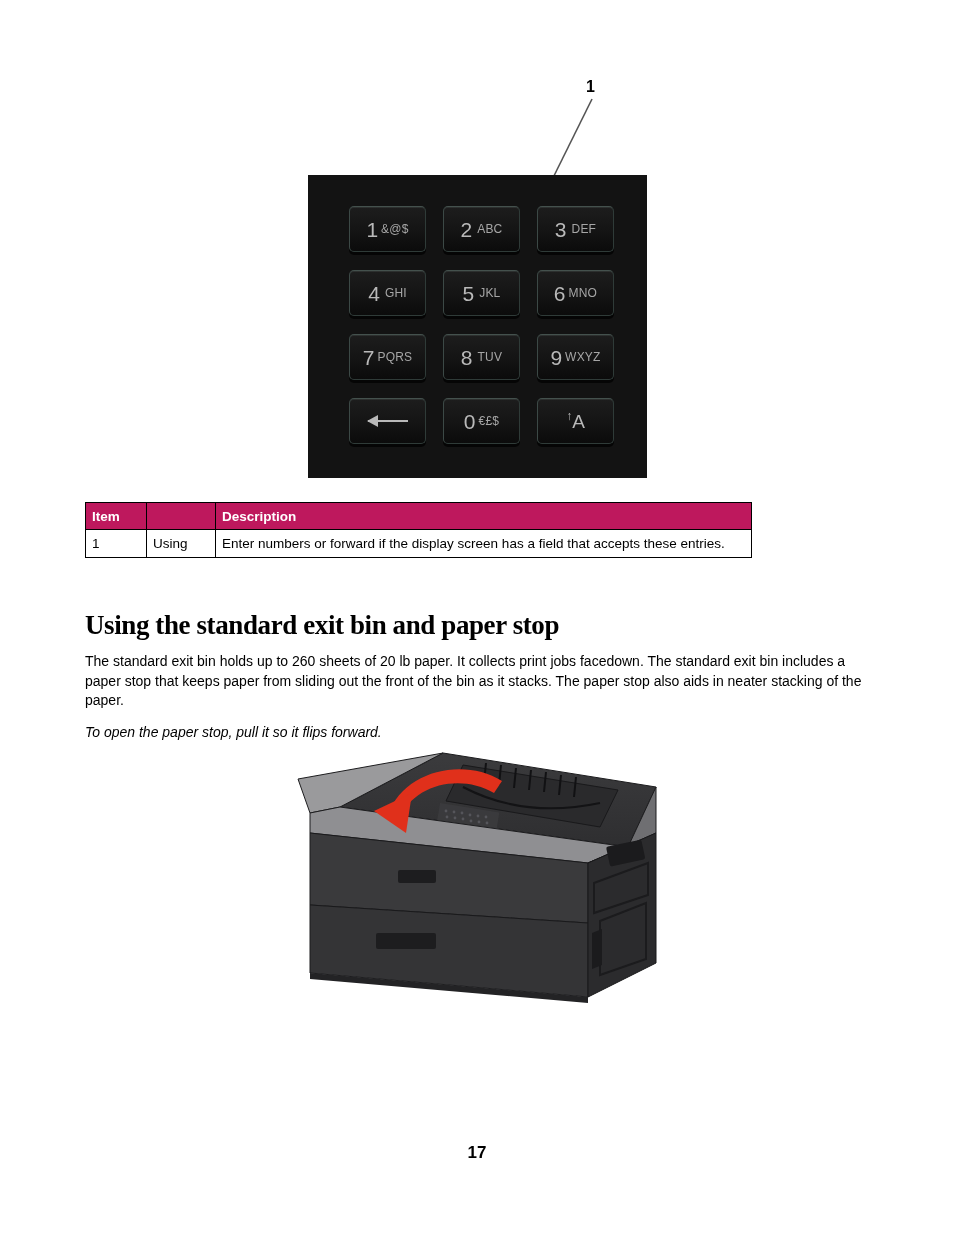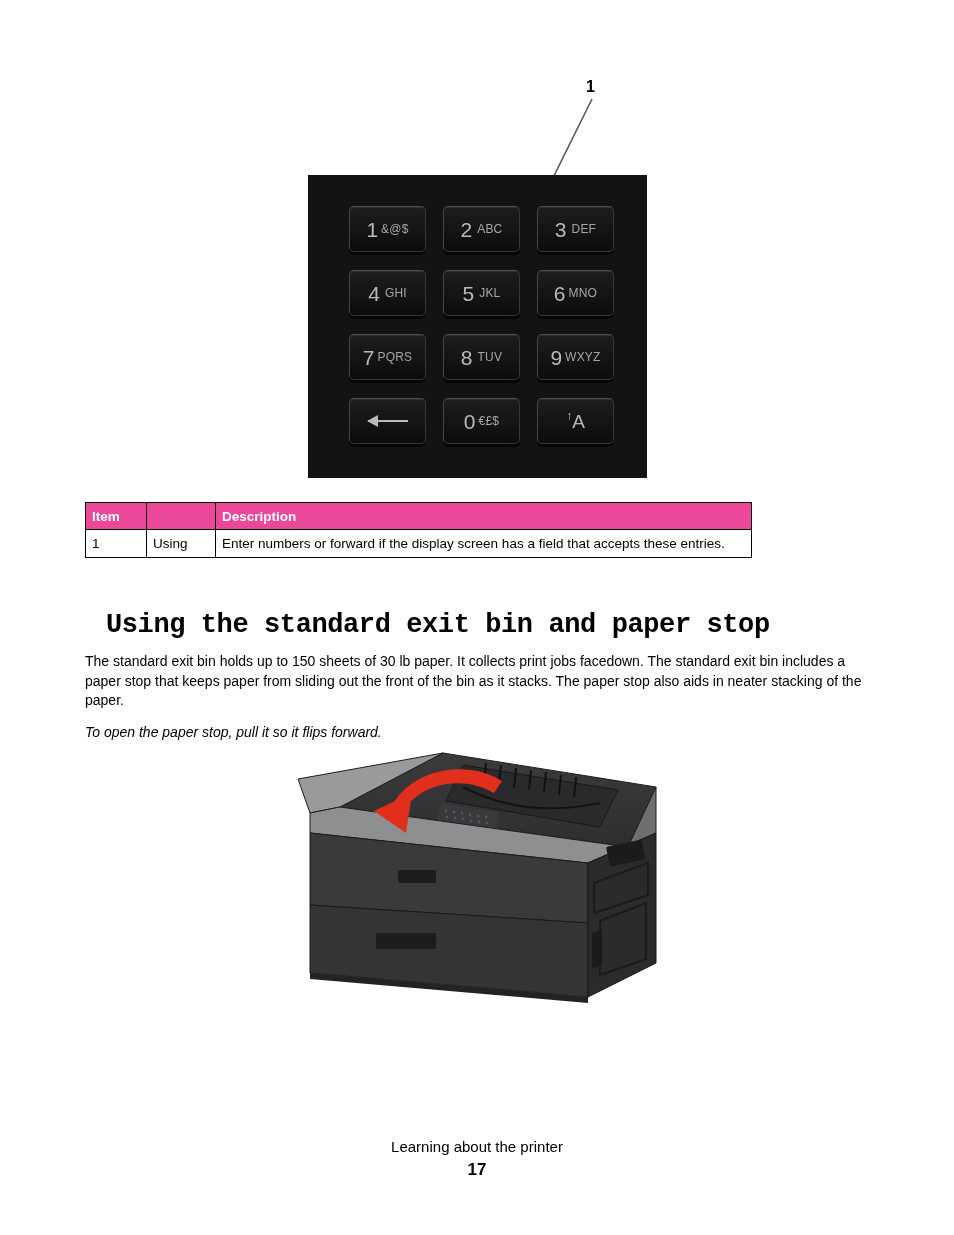--- a/index.html
+++ b/index.html
@@ -121,42 +121,41 @@
   }
   #desc-table td, #desc-table th {
     border: 1px solid #000;
     padding: 3px 6px;
     font-weight: normal;
     text-align: left;
     vertical-align: middle;
     font-family: "Liberation Sans", sans-serif;
   }
   #desc-table thead th {
-    background: #ec4899;
+    background: #be185d;
     color: #ffffff;
     font-weight: bold;
     font-size: 13.5px;
     height: 20px;
   }
   #desc-table tbody td { height: 21px; background: #fff; }
   .col-item { width: 48px; }
   .col-name { width: 56px; }
   .cell-item-num { text-align: center; font-weight: bold; }
 
   
   #section-heading {
     position: absolute;
     left: 85px;
     top: 592px;
     font-size: 27px;
     font-weight: bold;
     letter-spacing: -0.4px;
     white-space: nowrap;
-    font-family: Liberation Mono, monospace;
-    margin-left: 21px;
+    font-family: Liberation Serif, serif;
   }
   .body-para {
     position: absolute;
     left: 85px;
     width: 787px;
     font-size: 14px;
     line-height: 19.5px;
     font-family: "Liberation Sans", sans-serif;
   }
   #para-1 { top: 638px; }
@@ -268,21 +267,21 @@
   <tbody>
     <tr>
       <td class="cell-item-num">1</td>
       <td>Using</td>
       <td>Enter numbers or forward if the display screen has a field that accepts these entries.</td>
     </tr>
   </tbody>
 </table>
 
 <h1 id="section-heading">Using the standard exit bin and paper stop</h1>
-<p class="body-para" id="para-1">The standard exit bin holds up to 150 sheets of 30 lb paper. It collects print jobs facedown. The standard exit bin includes a paper stop that keeps paper from sliding out the front of the bin as it stacks. The paper stop also aids in neater stacking of the paper.</p>
+<p class="body-para" id="para-1">The standard exit bin holds up to 260 sheets of 20 lb paper. It collects print jobs facedown. The standard exit bin includes a paper stop that keeps paper from sliding out the front of the bin as it stacks. The paper stop also aids in neater stacking of the paper.</p>
 <p class="body-para" id="para-2">To open the paper stop, pull it so it flips forward.</p>
 
 <svg id="printer-figure" viewBox="0 0 390 290">
   <defs>
     <linearGradient id="topFace" x1="0" y1="0" x2="0" y2="1">
       <stop offset="0%" stop-color="#3b3b3d"></stop>
       <stop offset="100%" stop-color="#2e2e30"></stop>
     </linearGradient>
   </defs>
 
@@ -335,15 +334,14 @@
   <polygon points="312,186 358,168 358,224 312,240" fill="none" stroke="#1b1b1d" stroke-width="2"></polygon>
   <path d="M304,198 l10,-4 l0,36 l-10,4 z" fill="#1b1b1d"></path>
 
   <polygon points="22,238 300,262 300,268 22,244" fill="#232325"></polygon>
 
   <path d="M100,80 C115,36 175,22 214,46 L206,58 C172,38 124,50 112,84 Z" fill="#e0301b"></path>
   <polygon points="118,98 86,76 124,58" fill="#e0301b"></polygon>
 </svg>
 
 <div id="footer">
-  <div id="footer-title">Learning about the printer</div>
   <div id="footer-pagenum">17</div>
 </div>
 
 </body></html>

